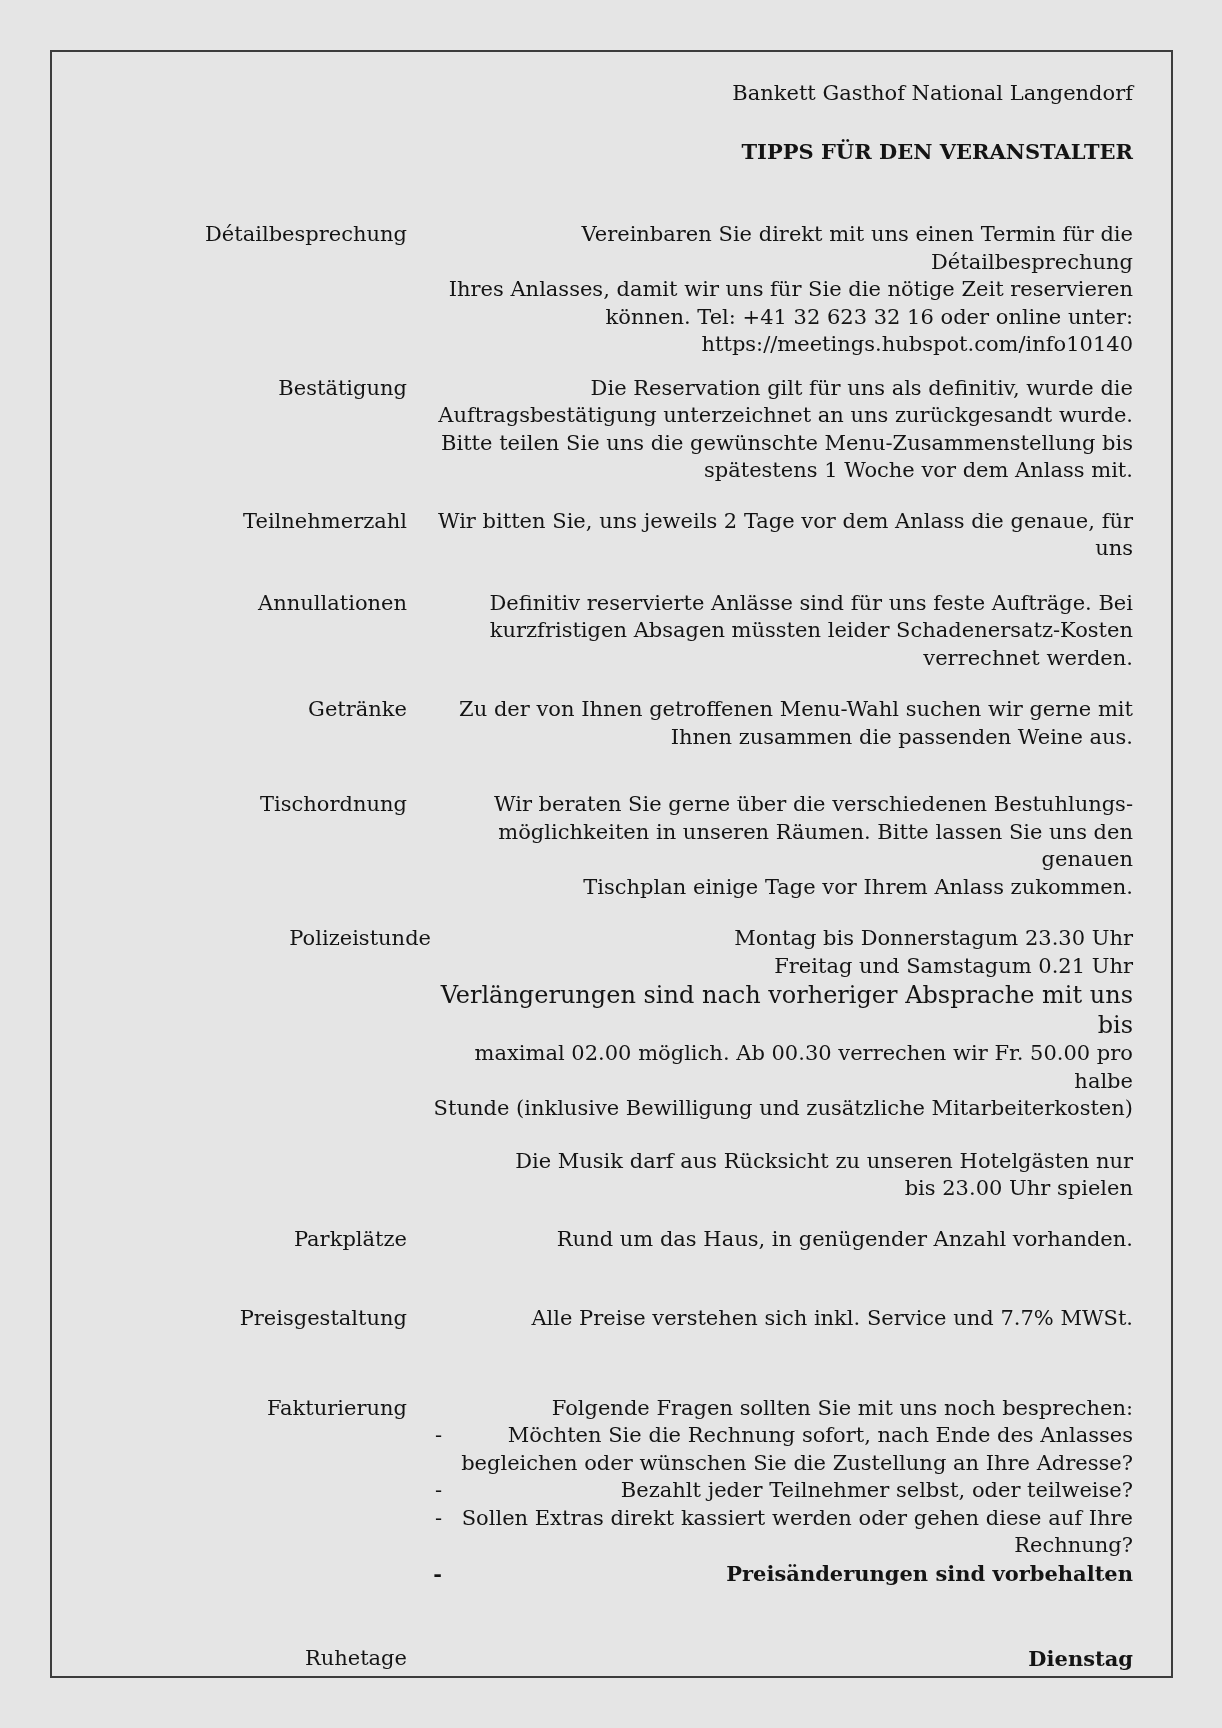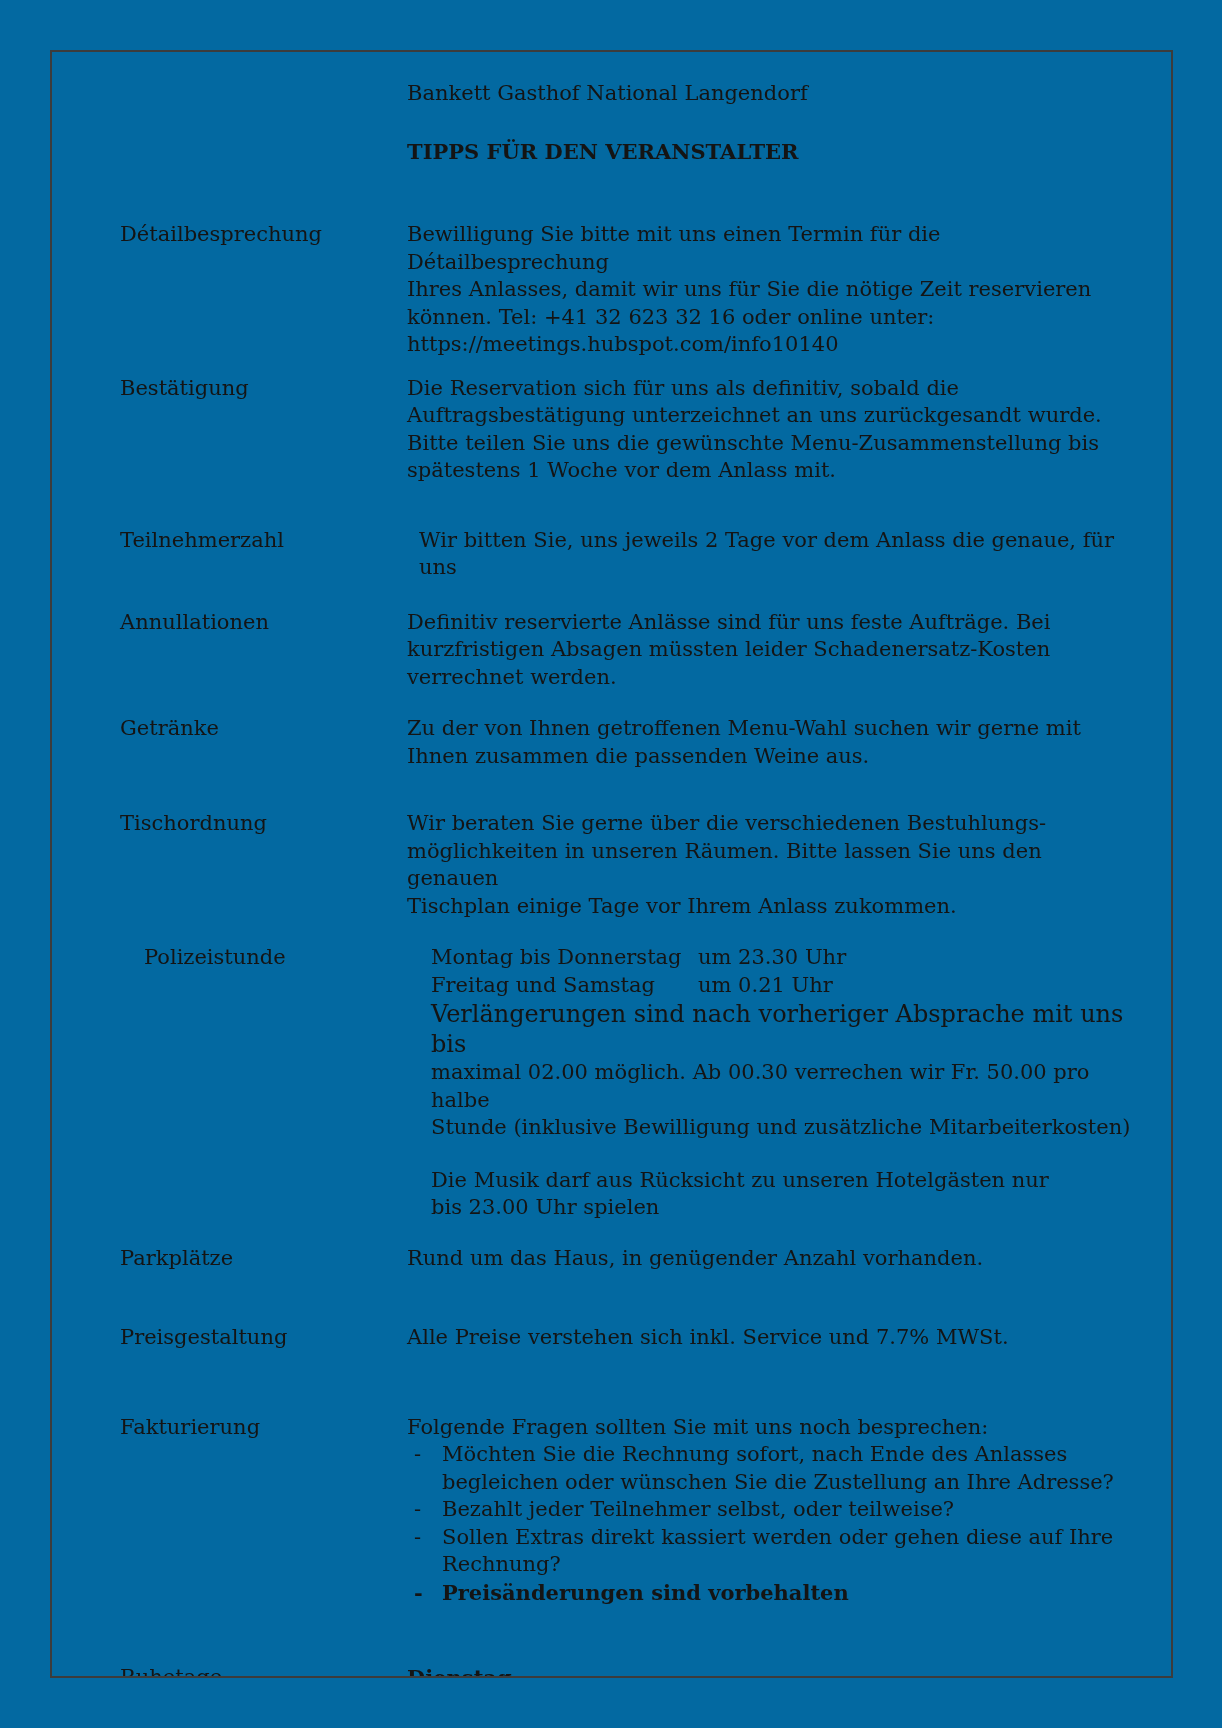--- a/index.html
+++ b/index.html
@@ -1,45 +1,46 @@
 <!DOCTYPE html>
 <html><head>
 <meta charset="utf-8">
 <style>
   html, body { margin: 0; padding: 0; background: #ffffff; }
   .sheet {
     position: relative;
     width: 1222px;
     height: 1728px;
-    background: #0369a1;
+    background: #e5e5e5;
     font-family: "DejaVu Serif", "Liberation Serif", serif;
     color: #141414;
     font-size: 21px;
     line-height: 27.5px;
+    text-align: right;
   }
   .frame {
     position: absolute;
     left: 50px;
     top: 50px;
     width: 1123px;
     height: 1628px;
     border: 2px solid #3c3c3c;
     box-sizing: border-box;
     padding: 28px 38px 0 68px;
     overflow: hidden;
   }
   .doc-title { margin-left: 287px; }
   .doc-heading { margin-left: 287px; margin-top: 30px; font-weight: bold; }
   .row { display: flex; align-items: flex-start; }
   .row-label { flex: 0 0 287px; font-weight: normal; }
   .row-label.regular { font-weight: normal; }
   .row-body { flex: 1 1 auto; }
   .mt-row1  { margin-top: 56px; }
   .mt-row2  { margin-top: 16px; }
-  .mt-row3  { margin-top: 42px; gap: 12px; }
+  .mt-row3  { margin-top: 23px; gap: 12px; }
   .mt-row4  { margin-top: 27px; }
   .mt-row5  { margin-top: 24px; }
   .mt-row6  { margin-top: 40px; }
   .mt-row7  { margin-top: 24px; margin-left: 24px; }
   .mt-row8  { margin-top: 23px; }
   .mt-row9  { margin-top: 52px; }
   .mt-row10 { margin-top: 62px; }
   .mt-row11 { margin-top: 58px; }
   .sched-day { display: inline-block; width: 267px; }
   .emphasis-line { font-size: 24px; line-height: 30px; }
@@ -55,31 +56,31 @@
 
 <div class="sheet">
   <div class="frame">
 
     <div class="doc-title">Bankett Gasthof National Langendorf</div>
     <div class="doc-heading">TIPPS FÜR DEN VERANSTALTER</div>
 
     <div class="row mt-row1">
       <div class="row-label">Détailbesprechung</div>
       <div class="row-body">
-        <div>Bewilligung Sie bitte mit uns einen Termin für die Détailbesprechung</div>
+        <div>Vereinbaren Sie direkt mit uns einen Termin für die Détailbesprechung</div>
         <div>Ihres Anlasses, damit wir uns für Sie die nötige Zeit reservieren</div>
         <div>können. Tel: +41 32 623 32 16 oder online unter:</div>
         <div>https://meetings.hubspot.com/info10140</div>
       </div>
     </div>
 
     <div class="row mt-row2">
       <div class="row-label">Bestätigung</div>
       <div class="row-body">
-        <div>Die Reservation sich für uns als definitiv, sobald die</div>
+        <div>Die Reservation gilt für uns als definitiv, wurde die</div>
         <div>Auftragsbestätigung unterzeichnet an uns zurückgesandt wurde.</div>
         <div>Bitte teilen Sie uns die gewünschte Menu-Zusammenstellung bis</div>
         <div>spätestens 1 Woche vor dem Anlass mit.</div>
       </div>
     </div>
 
     <div class="row mt-row3">
       <div class="row-label">Teilnehmerzahl</div>
       <div class="row-body">
         <div>Wir bitten Sie, uns jeweils 2 Tage vor dem Anlass die genaue, für uns</div>

